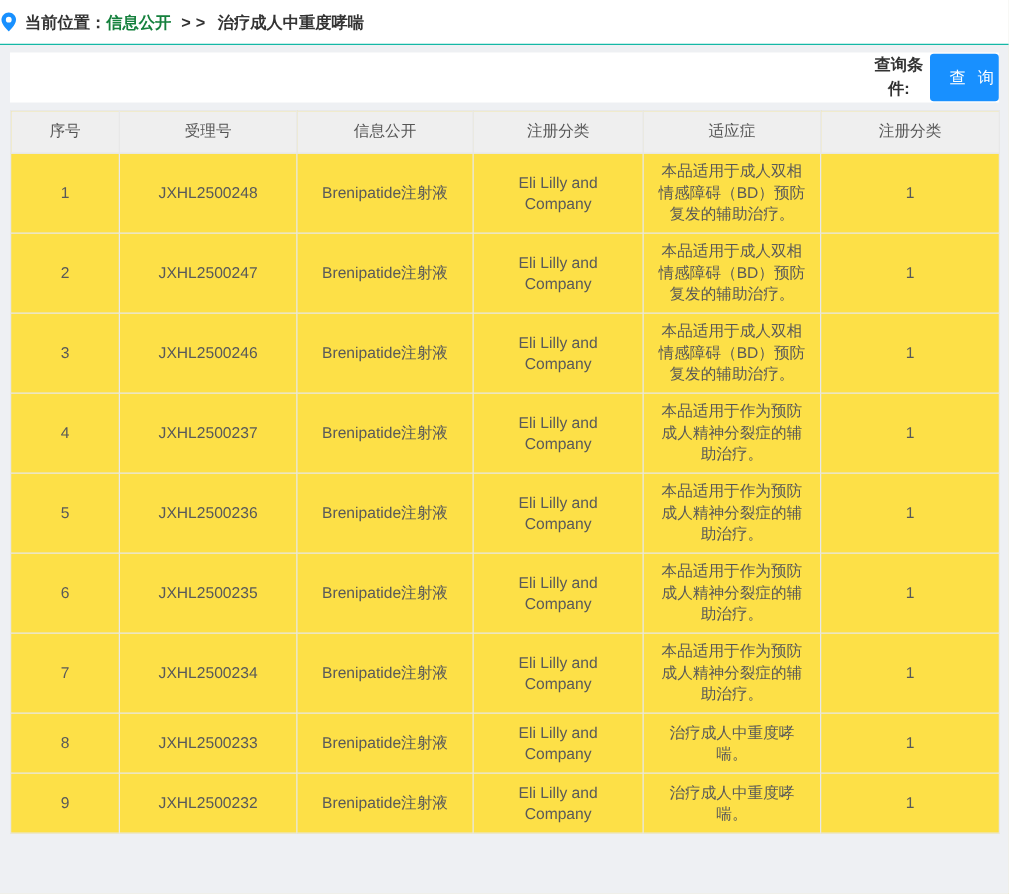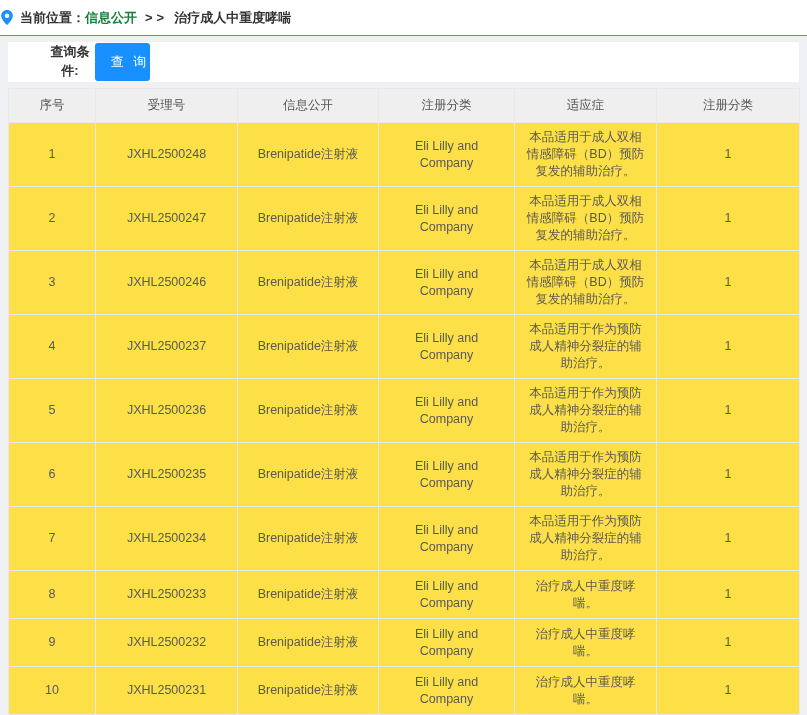--- a/index.html
+++ b/index.html
@@ -25,20 +25,21 @@
   .crumb-sep { color: #333; letter-spacing: 4px; margin: 0 6px 0 8px; font-weight: bold; }
 
   
   .search-panel {
     margin: 6px 8px 0 8px;
     height: 40px;
     background: #ffffff;
     display: flex;
     align-items: center;
     padding-left: 37px;
+    justify-content: flex-end;
   }
   .search-label {
     width: 50px;
     font-size: 13px;
     font-weight: bold;
     color: #333;
     line-height: 1.45;
     text-align: center;
     flex: 0 0 auto;
   }
@@ -202,23 +203,15 @@
           <td>1</td>
         </tr>
         <tr class="row-short">
           <td>9</td>
           <td>JXHL2500232</td>
           <td>Brenipatide注射液</td>
           <td>Eli Lilly and Company</td>
           <td>治疗成人中重度哮喘。</td>
           <td>1</td>
         </tr>
-        <tr class="row-short">
-          <td>10</td>
-          <td>JXHL2500231</td>
-          <td>Brenipatide注射液</td>
-          <td>Eli Lilly and Company</td>
-          <td>治疗成人中重度哮喘。</td>
-          <td>1</td>
-        </tr>
       </tbody>
   </table>
 </div>
 
 </body></html>

